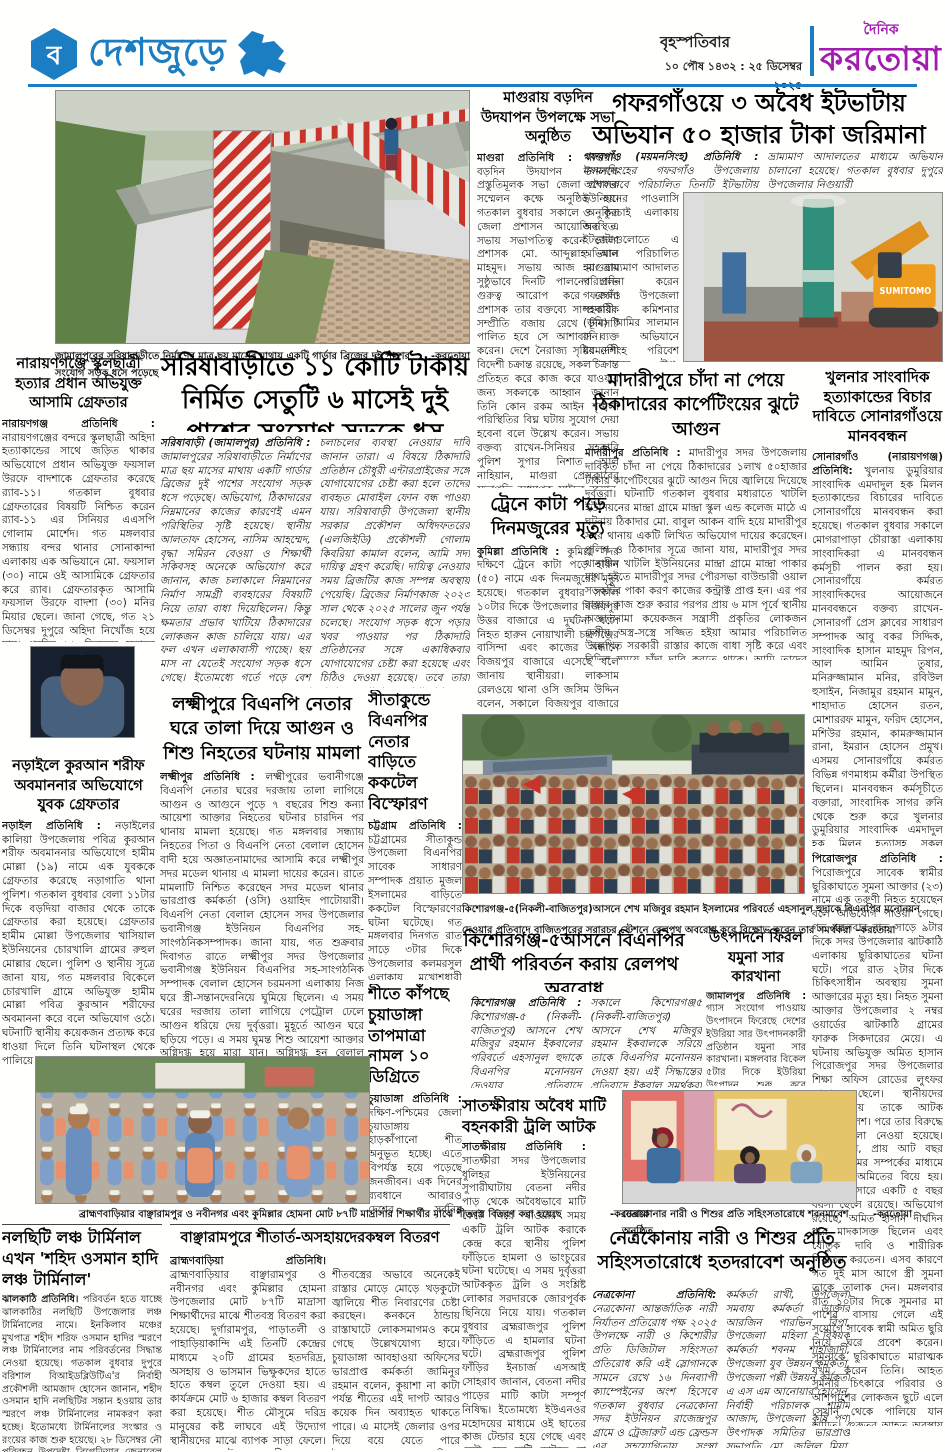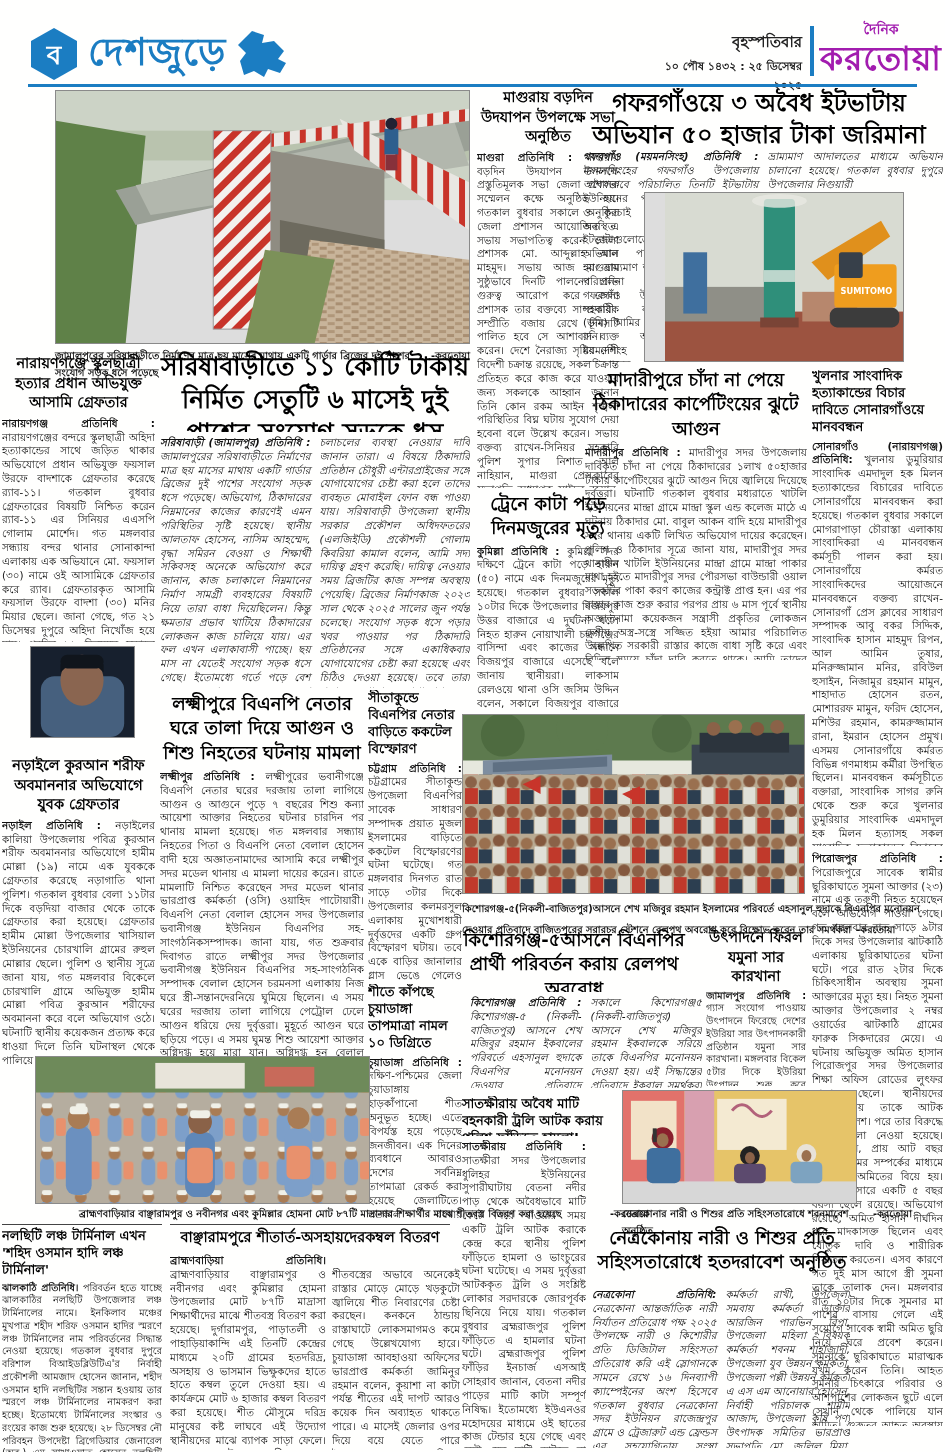--- a/index.html
+++ b/index.html
@@ -5,34 +5,34 @@
   html,body{margin:0;padding:0;background:#ffffff;}
   #page{position:relative;width:945px;height:1452px;background:#fffffe;overflow:hidden;
         font-family:"DejaVu Sans","Liberation Sans",sans-serif;}
   .abs{position:absolute;}
   .story{overflow:hidden;}
   h2{margin:0;font-weight:700;text-align:center;color:#000;}
   .h1{font-size:25px;line-height:1.32;}
   .h1b{font-size:24px;line-height:1.32;}
   .h2c{font-size:18px;line-height:1.35;}
   .h3{font-size:14.5px;line-height:1.35;}
-  .h4{font-size:13px;line-height:1.3;}
-  .h5{font-size:13px;line-height:1.3;text-align:left;}
+  .h4{font-size:16px;line-height:1.3;}
+  .h5{font-size:15px;line-height:1.3;text-align:center;}
   .body{font-size:10.4px;line-height:1.33;text-align:justify;color:#111;margin-top:4px;}
   .byline{font-weight:700;}
   .cols2{column-count:2;column-gap:9px;font-style:italic;}
   .cap{font-size:9.8px;font-weight:700;color:#111;}
   .cap-row{display:flex;justify-content:space-between;align-items:flex-start;gap:8px;}
   .photo{border:1px solid #8a8a8a;box-sizing:border-box;background:#ddd;}
   .photo svg{display:block;width:100%;height:100%;}
   .rule-t{border-top:1.5px solid #444;padding-top:3px;}
   
   .brandrow{display:flex;align-items:center;gap:8px;}
   .section-name{font-size:38px;font-weight:700;color:#1b7dc2;letter-spacing:1px;}
-  .day{font-size:15px;font-weight:700;color:#222;text-align:right;}
+  .day{font-size:15px;font-weight:700;color:#222;}
   .dateline{font-size:11px;font-weight:700;color:#222;text-align:right;margin-top:3px;}
   .vbar{width:4px;height:50px;background:#1b7dc2;}
   .paper{text-align:center;color:#a21caf;}
   .paper .t1{font-size:14px;font-weight:700;}
   .paper .t2{font-size:33px;font-weight:700;letter-spacing:1px;line-height:1.05;}
   .hrule{background:#1b7dc2;height:3px;}
 </style>
 </head>
 <body>
 
@@ -137,21 +137,21 @@
 
   <div class="abs story" style="left:575px;top:88px;width:368px;height:58px;">
     <h2 class="h1b">গফরগাঁওয়ে ৩ অবৈধ ইটভাটায় অভিযান ৫০ হাজার টাকা জরিমানা</h2>
   </div>
   <div class="abs story" style="left:583px;top:150px;width:360px;height:40px;">
     <p class="body cols2" style="margin:0;"><span class="byline">গফরগাঁও (ময়মনসিংহ) প্রতিনিধি : </span><span>ময়মনসিংহের গফরগাঁও উপজেলায় অবৈধভাবে পরিচালিত তিনটি ইটভাটায় ভ্রাম্যমাণ আদালতের মাধ্যমে অভিযান চালানো হয়েছে। গতকাল বুধবার দুপুরে উপজেলার নিগুয়ারী</span></p>
   </div>
   <div class="abs story" style="left:583px;top:192px;width:96px;height:170px;">
     <p class="body" style="margin:0;"><span>ইউনিয়নের পাওলাসি ও কুরচাই এলাকায় অবস্থিত ইটভাটাগুলোতে এ অভিযান পরিচালিত হয়। ভ্রাম্যমাণ আদালত পরিচালনা করেন গফরগাঁও উপজেলা সহকারী কমিশনার (ভূমি) আমির সালমান রনি। অভিযানে ময়মনসিংহ পরিবেশ অধিদপ্তরের উপ-পরিচালকমো. সাইফুল ইসলাম উপস্থিত ছিলেন। অভিযানকালে ইট প্রস্তুত ও ভাটা নিয়ন্ত্রণ আইন, ২০১২ অনুযায়ী একটি ইটভাটাকে ৫০ হাজার টাকা অর্থদন্ড প্রদান করা হয়। পাশাপাশি দুইটি ইটভাটার চিমনি ধ্বংস করে নেওয়া হয়। এ সময় পরিবেশ অধিদপ্তরের</span></p>
   </div>
-  <div class="abs photo" style="left:644px;top:192px;width:260px;height:170px;padding-left:20px;">
+  <div class="abs photo" style="left:683px;top:192px;width:260px;height:170px;padding-left:20px;">
     <svg viewBox="0 0 260 170" preserveAspectRatio="none">
       <rect width="260" height="170" fill="#d8dbd2"></rect>
       <rect y="120" width="260" height="50" fill="#9c5340"></rect>
       <rect y="95" width="120" height="35" fill="#8f8f87"></rect>
       <rect x="150" y="100" width="60" height="30" fill="#b7876d"></rect>
       <rect x="108" y="6" width="34" height="124" rx="4" fill="#2f8f7a"></rect>
       <rect x="108" y="78" width="34" height="12" fill="#bcd6cc"></rect>
       <rect x="104" y="126" width="42" height="10" fill="#7a4436"></rect>
       <polygon points="160,70 236,28 246,44 178,88" fill="#e0901c"></polygon>
       <rect x="185" y="72" width="68" height="44" rx="4" fill="#ef9d1e"></rect>

